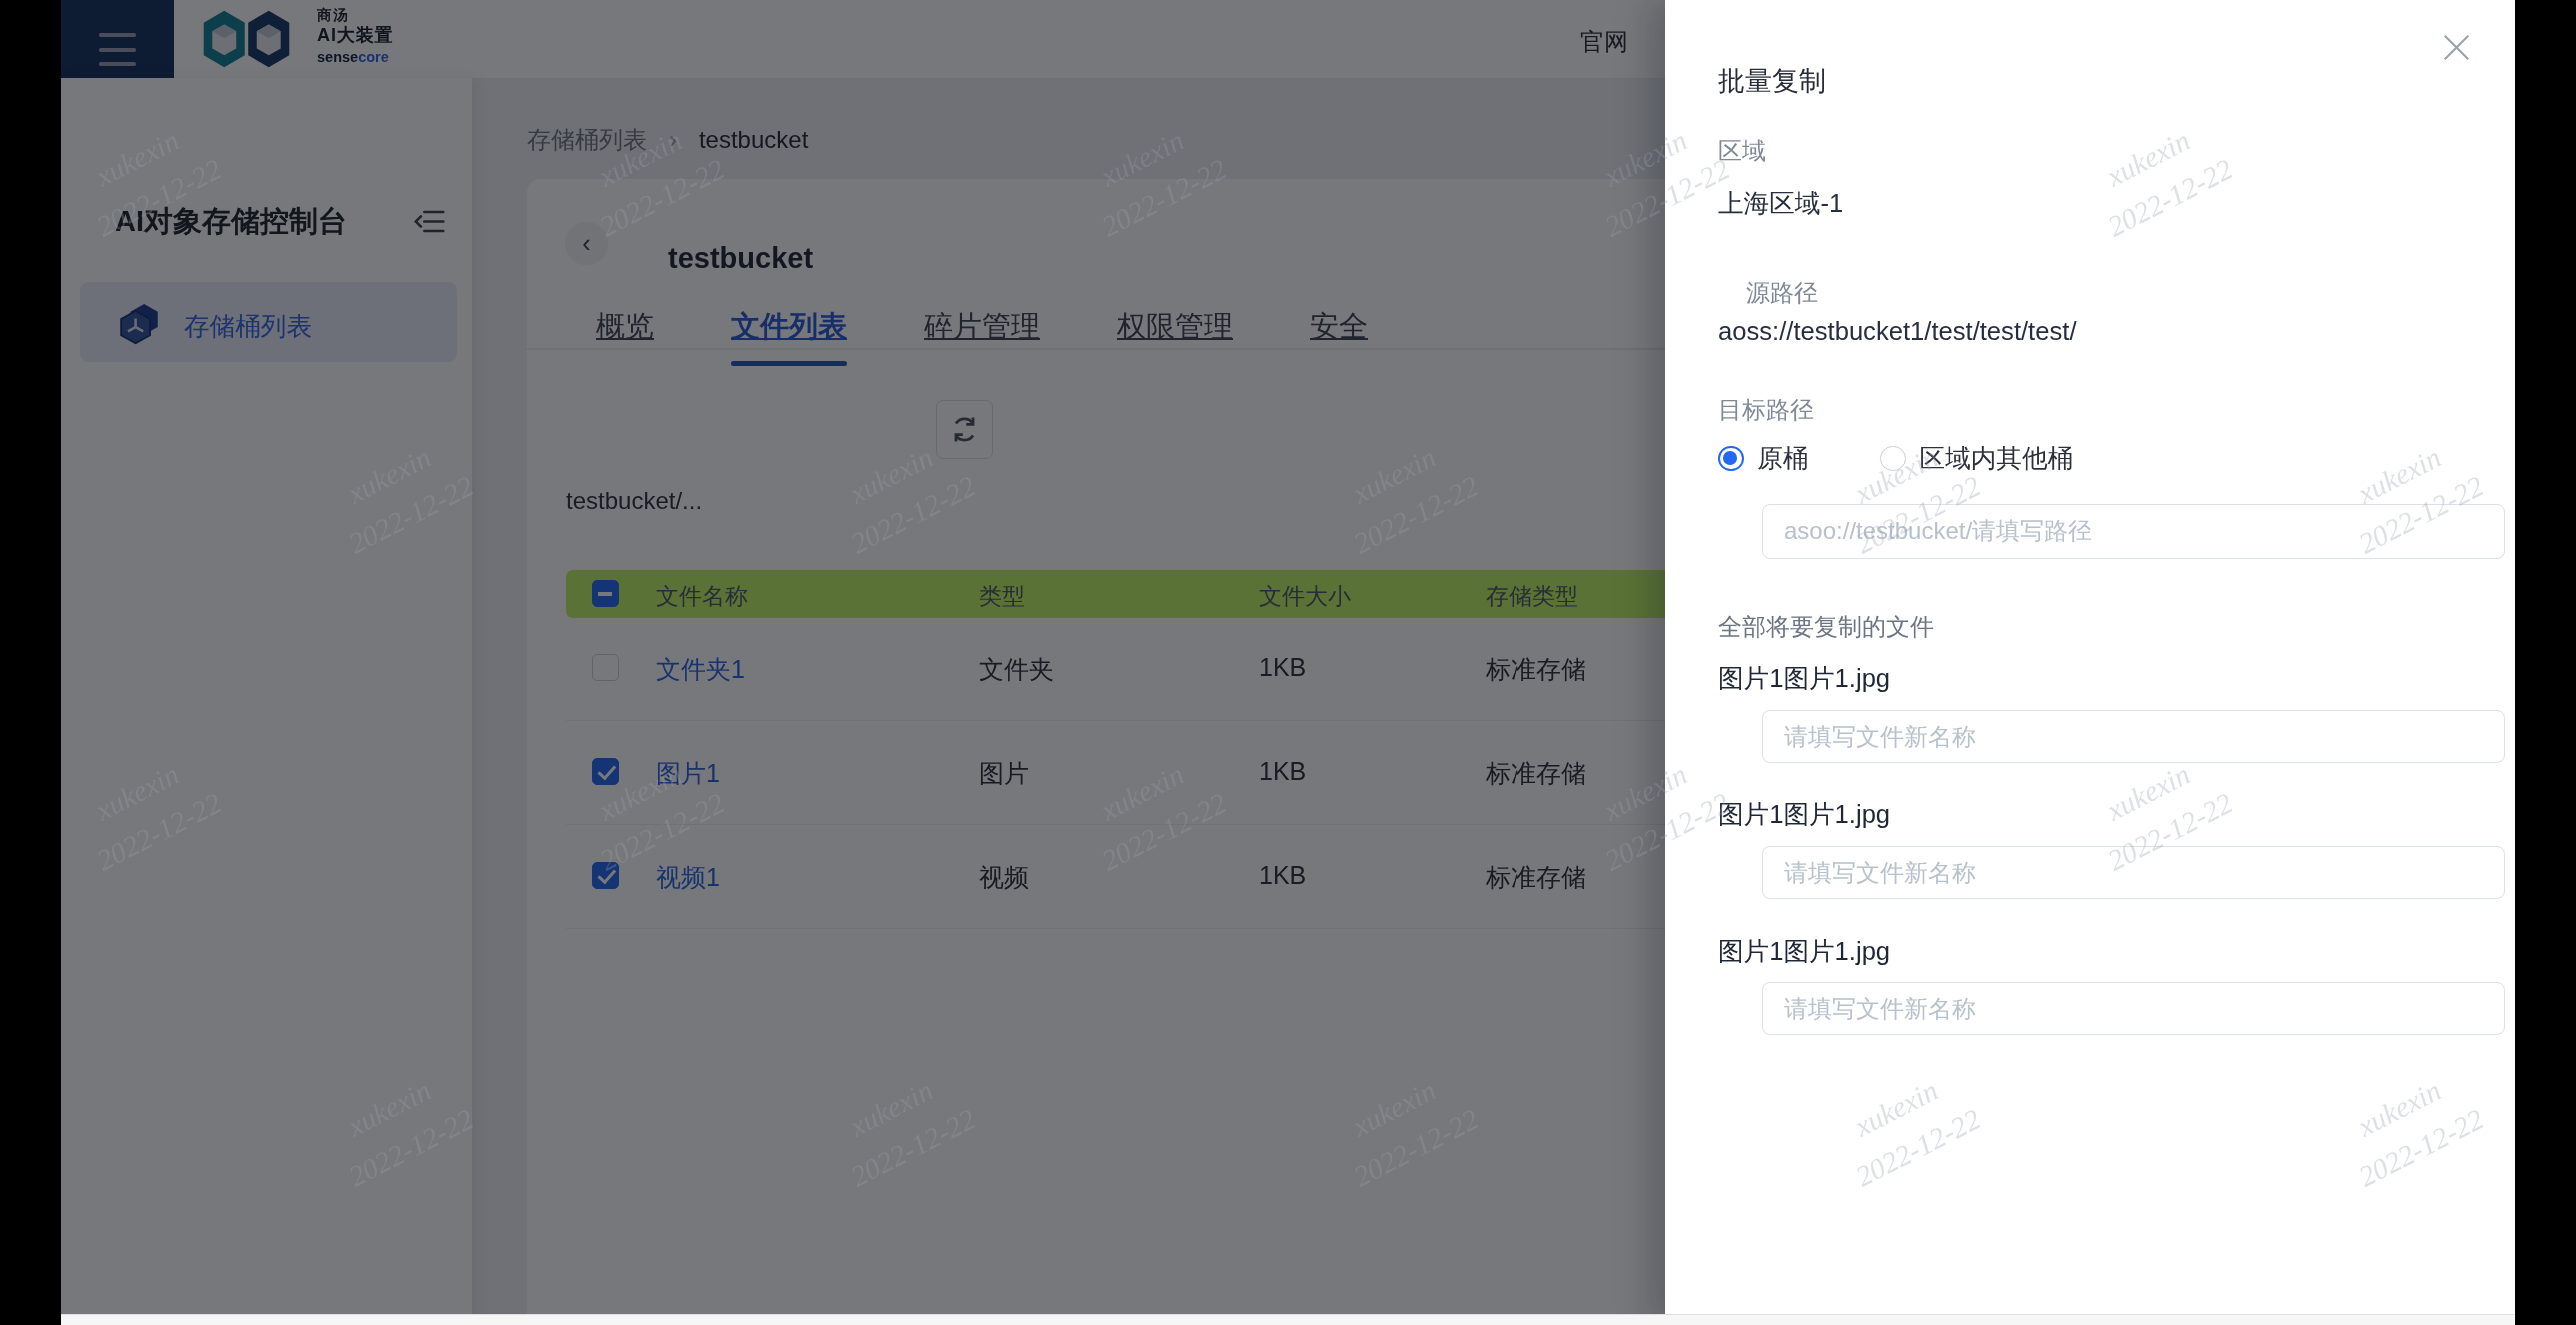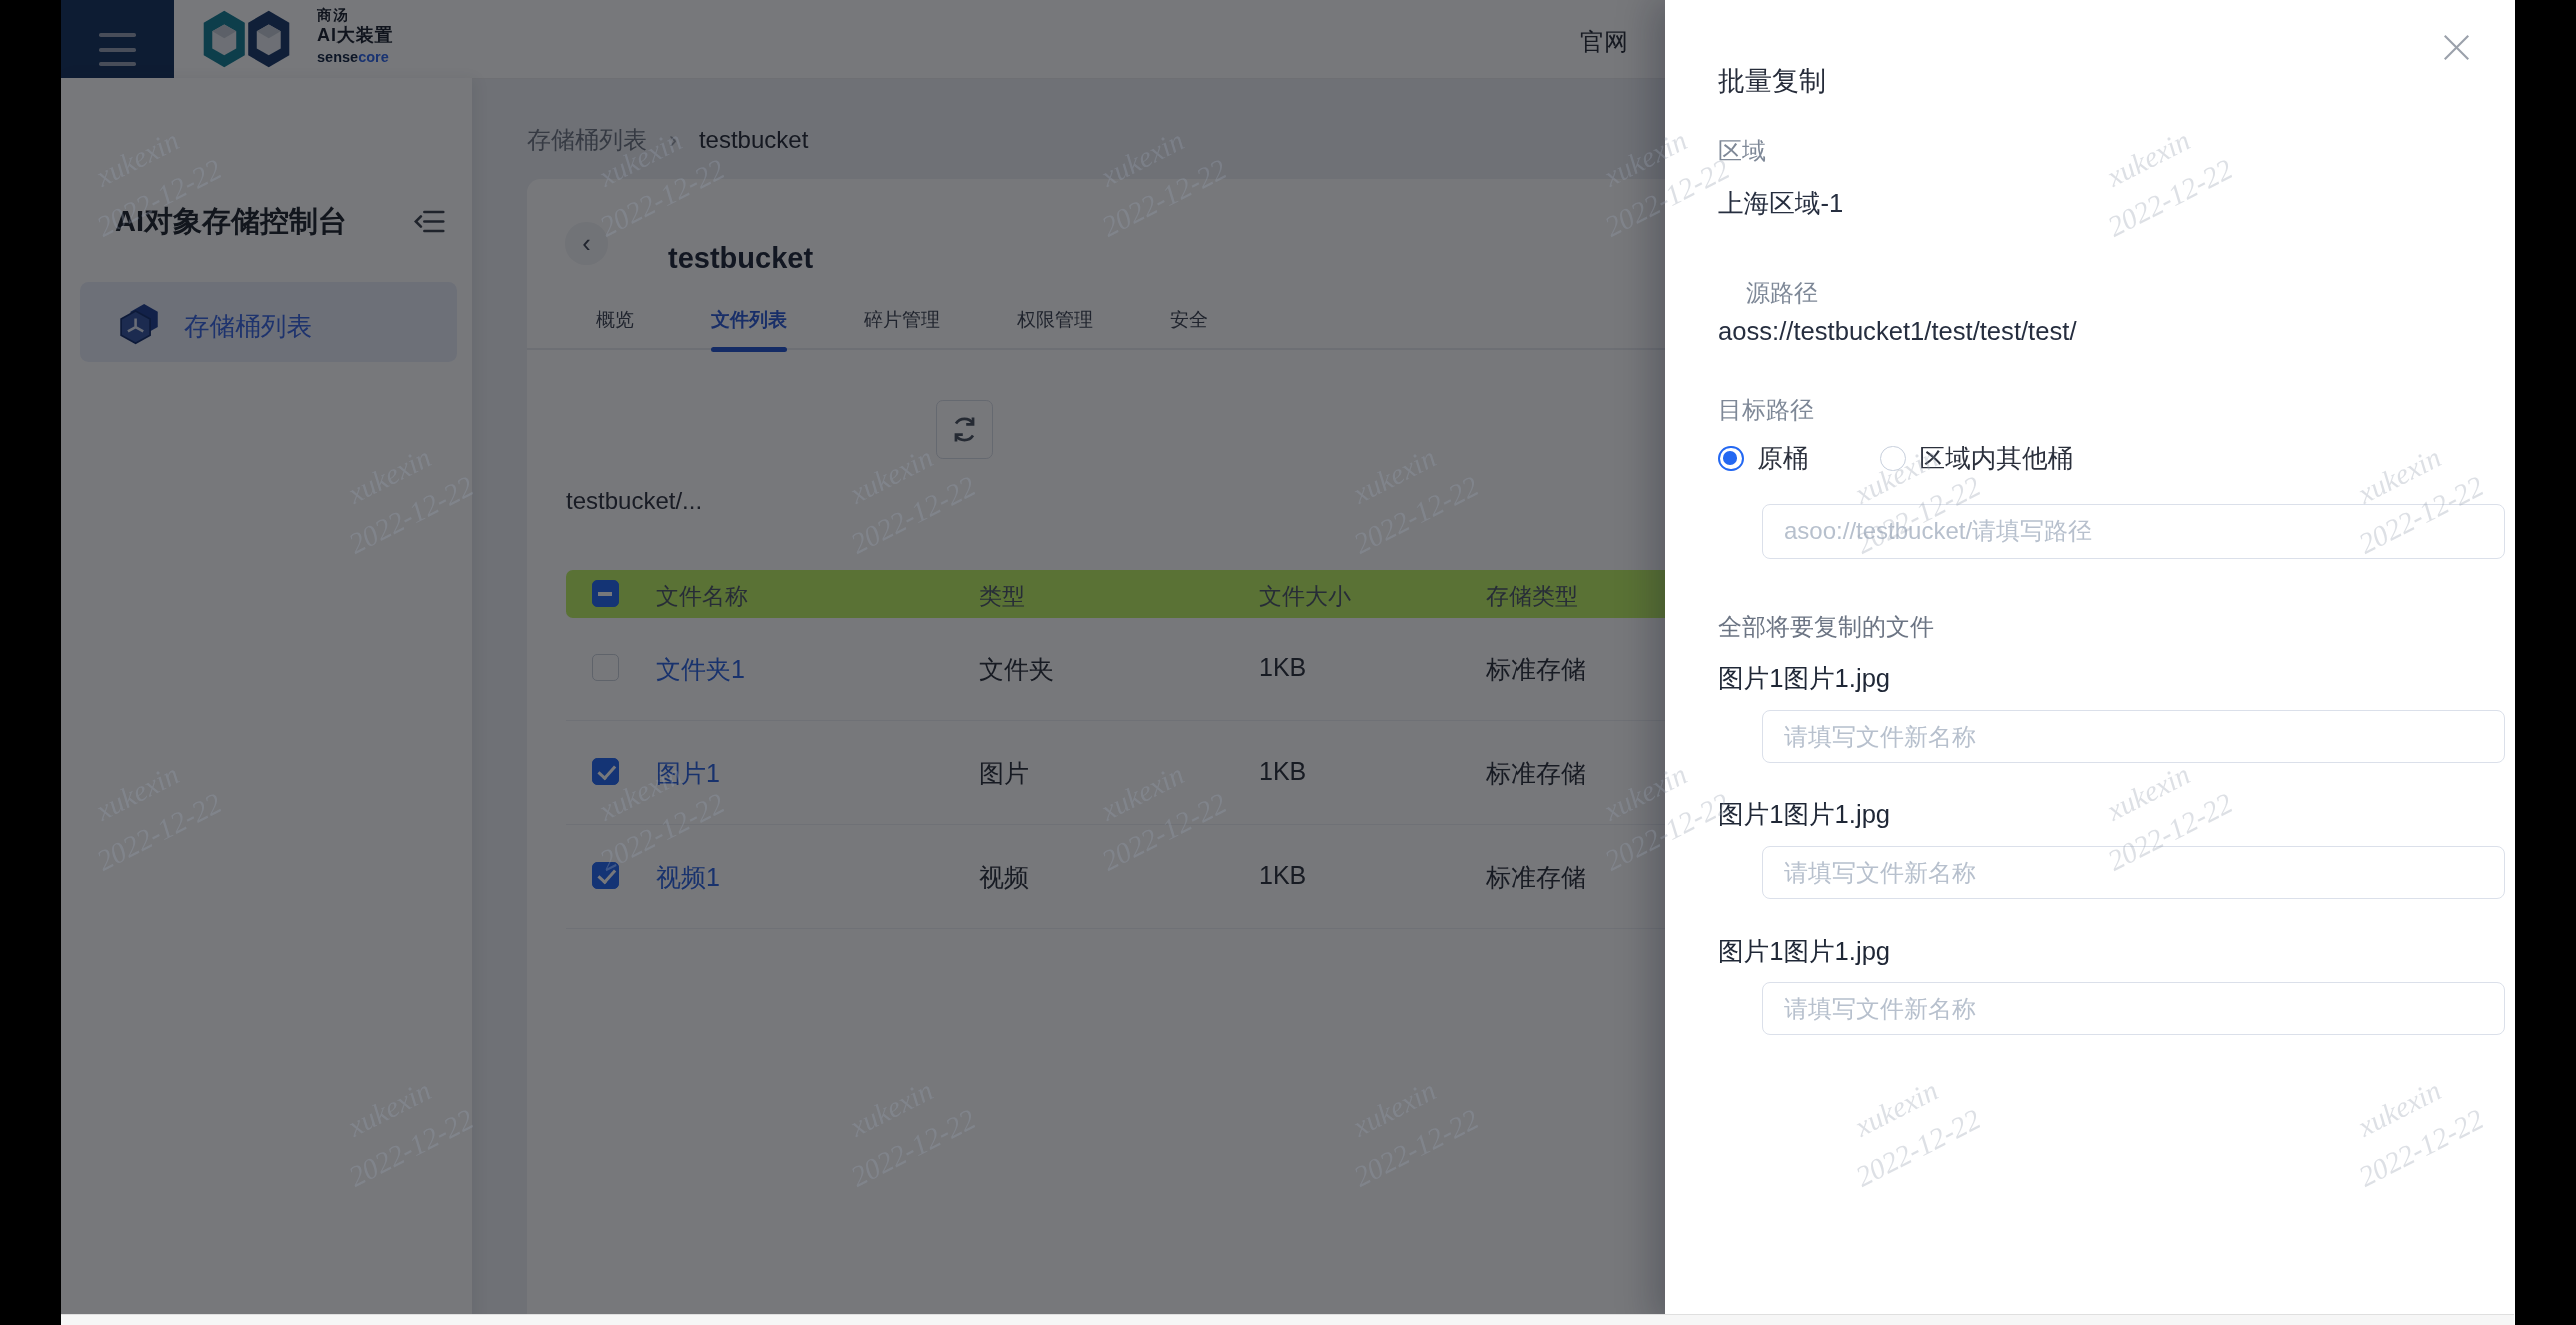--- a/index.html
+++ b/index.html
@@ -36,21 +36,21 @@
   .crumbs .parent{color:#6f7784;cursor:pointer;}
   .crumbs .sep{color:#9aa1ac;margin:0 15.3px;}
   .crumbs .cur{color:#262c38;}
 
   
   .card{left:527px;top:179px;width:1985px;height:1147px;background:#ffffff;border-radius:13.6px 13.6px 0 0;z-index:1;}
   .backbtn{left:38px;top:43px;width:43px;height:43px;border-radius:21px;background:#f1f3f6;cursor:pointer;
            display:flex;align-items:center;justify-content:center;font-size:25.6px;color:#3f4654;}
   .card-title{left:141px;top:44px;font-size:29px;font-weight:bold;color:#21283a;}
   .tabs{left:69px;top:128px;display:flex;gap:77px;z-index:2;}
-  .tab{position:relative;font-size:19px;color:#3f4654;padding-bottom:19px;cursor:pointer;white-space:nowrap;}
+  .tab{position:relative;font-size:29px;color:#3f4654;padding-bottom:19px;cursor:pointer;white-space:nowrap;text-decoration:underline;}
   .tab.on{color:#2e5cd6;font-weight:bold;}
   .tab.on::after{content:"";position:absolute;left:0;right:0;bottom:0;height:5.1px;border-radius:2.6px;background:#2456cf;}
   .tabline{left:0;top:169px;width:1985px;height:1.7px;background:#e9ebf0;}
 
   .searchbox{left:41px;top:221px;width:336px;height:57px;border:1.7px solid #d8dde6;border-radius:6.8px;background:#fff;}
   .searchbox input{position:absolute;left:17px;top:3.4px;width:256px;height:47px;border:0;outline:none;
                    font-size:23px;color:#333;background:transparent;font-family:inherit;}
   .searchbox input::placeholder{color:#b9c2cf;}
   .searchbox .sic{position:absolute;right:13.6px;top:12.8px;}
   .refresh{left:409px;top:221px;width:55px;height:57px;border:1.7px solid #d8dde6;border-radius:6.8px;background:#fff;

